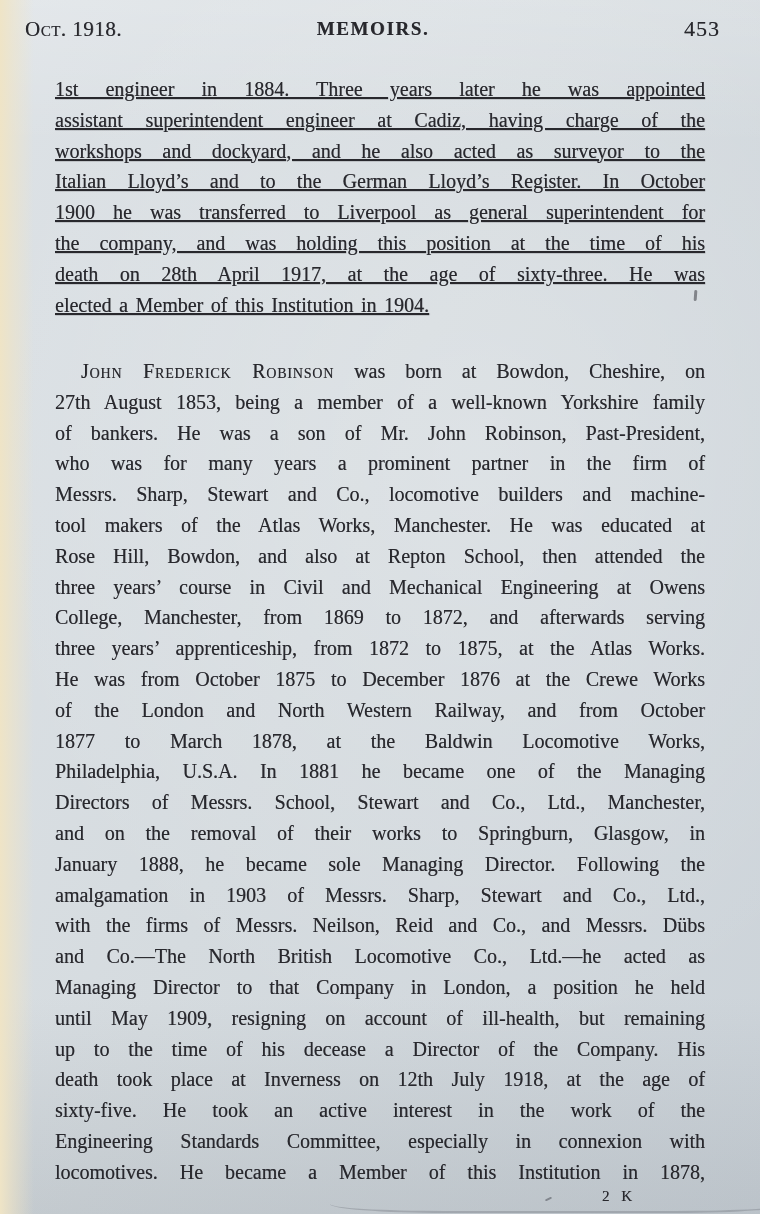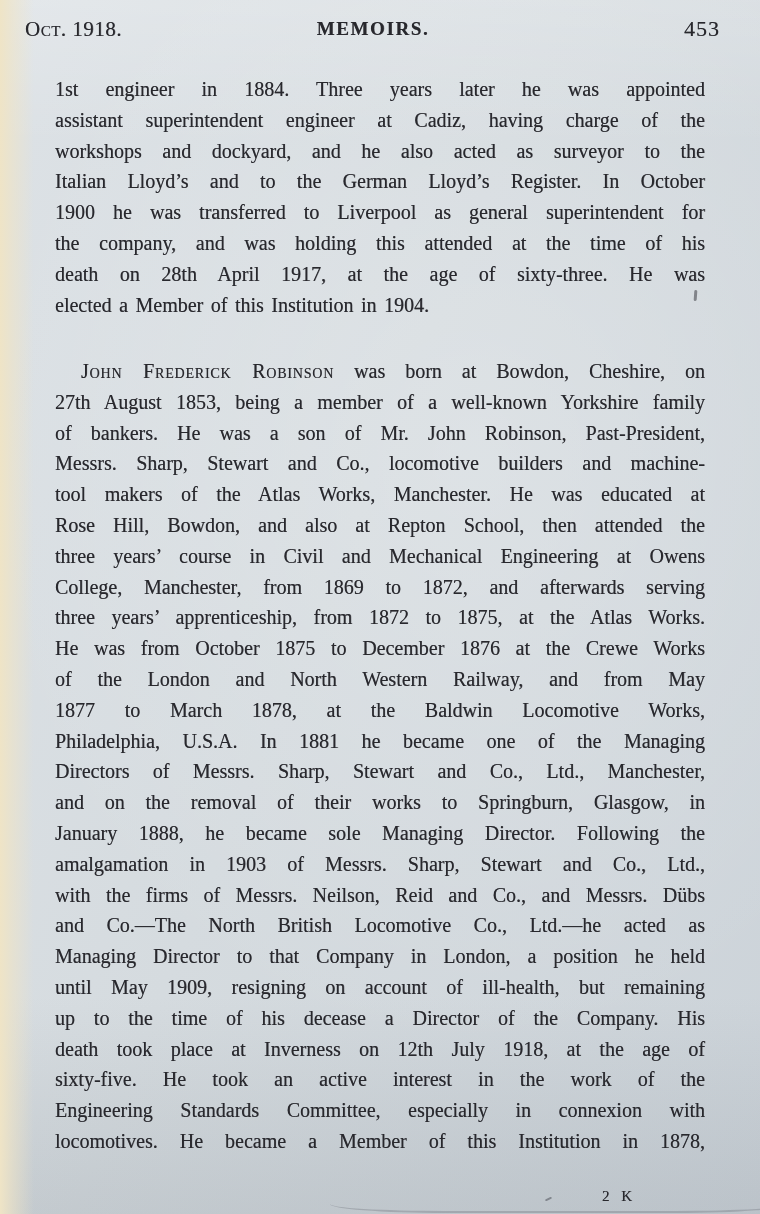--- a/index.html
+++ b/index.html
@@ -28,21 +28,21 @@
     font-size: 21px; letter-spacing: 0.5px;
   }
   .header-title {
     font-weight: bold; font-size: 19px; letter-spacing: 1.6px;
     transform: translateX(-30px);
   }
   .header-page-number { font-size: 22px; letter-spacing: 1px; }
 
   
   .para { position: absolute; left: 55px; width: 650px; }
-  .para-1 { top: 74px; }
+  .para-1 { top: 74px; text-decoration: underline; }
   .para-2 { top: 356px; }
   .line {
     line-height: 30.8px;
     font-size: 20px;
     word-spacing: 2.5px;
     text-align: justify;
     text-align-last: justify;
     white-space: nowrap;
   }
   .line.flush-left { text-align: left; text-align-last: left; }
@@ -84,42 +84,43 @@
     <span class="header-page-number ink">453</span>
   </div>
 
   <div class="para para-1 ink">
     <div>
         <div class="line">1st engineer in 1884.  Three years later he was appointed</div>
         <div class="line">assistant superintendent engineer at Cadiz, having charge of the</div>
         <div class="line">workshops and dockyard, and he also acted as surveyor to the</div>
         <div class="line">Italian Lloyd’s and to the German Lloyd’s Register.  In October</div>
         <div class="line">1900 he was transferred to Liverpool as general superintendent for</div>
-        <div class="line">the company, and was holding this attended at the time of his</div>
+        <div class="line">the company, and was holding this position at the time of his</div>
         <div class="line">death on 28th April 1917, at the age of sixty-three.  He was</div>
       </div>
     <div class="line flush-left">elected a Member of this Institution in 1904.</div>
   </div>
 
   <div class="para para-2 ink">
     <div class="line first-line"><span class="smallcaps">John Frederick Robinson</span><span> was born at Bowdon, Cheshire, on</span></div>
     <div>
         <div class="line">27th August 1853, being a member of a well-known Yorkshire family</div>
         <div class="line">of bankers.  He was a son of Mr. John Robinson, Past-President,</div>
+        <div class="line">who was for many years a prominent partner in the firm of</div>
         <div class="line">Messrs. Sharp, Stewart and Co., locomotive builders and machine-</div>
         <div class="line">tool makers of the Atlas Works, Manchester.  He was educated at</div>
         <div class="line">Rose Hill, Bowdon, and also at Repton School, then attended the</div>
         <div class="line">three years’ course in Civil and Mechanical Engineering at Owens</div>
         <div class="line">College, Manchester, from 1869 to 1872, and afterwards serving</div>
         <div class="line">three years’ apprenticeship, from 1872 to 1875, at the Atlas Works.</div>
         <div class="line">He was from October 1875 to December 1876 at the Crewe Works</div>
-        <div class="line">of the London and North Western Railway, and from May</div>
+        <div class="line">of the London and North Western Railway, and from October</div>
         <div class="line">1877 to March 1878, at the Baldwin Locomotive Works,</div>
         <div class="line">Philadelphia, U.S.A.  In 1881 he became one of the Managing</div>
-        <div class="line">Directors of Messrs. Sharp, Stewart and Co., Ltd., Manchester,</div>
+        <div class="line">Directors of Messrs. School, Stewart and Co., Ltd., Manchester,</div>
         <div class="line">and on the removal of their works to Springburn, Glasgow, in</div>
         <div class="line">January 1888, he became sole Managing Director.  Following the</div>
         <div class="line">amalgamation in 1903 of Messrs. Sharp, Stewart and Co., Ltd.,</div>
         <div class="line">with the firms of Messrs. Neilson, Reid and Co., and Messrs. Dübs</div>
         <div class="line">and Co.—The North British Locomotive Co., Ltd.—he acted as</div>
         <div class="line">Managing Director to that Company in London, a position he held</div>
         <div class="line">until May 1909, resigning on account of ill-health, but remaining</div>
         <div class="line">up to the time of his decease a Director of the Company.  His</div>
         <div class="line">death took place at Inverness on 12th July 1918, at the age of</div>
         <div class="line">sixty-five.  He took an active interest in the work of the</div>

